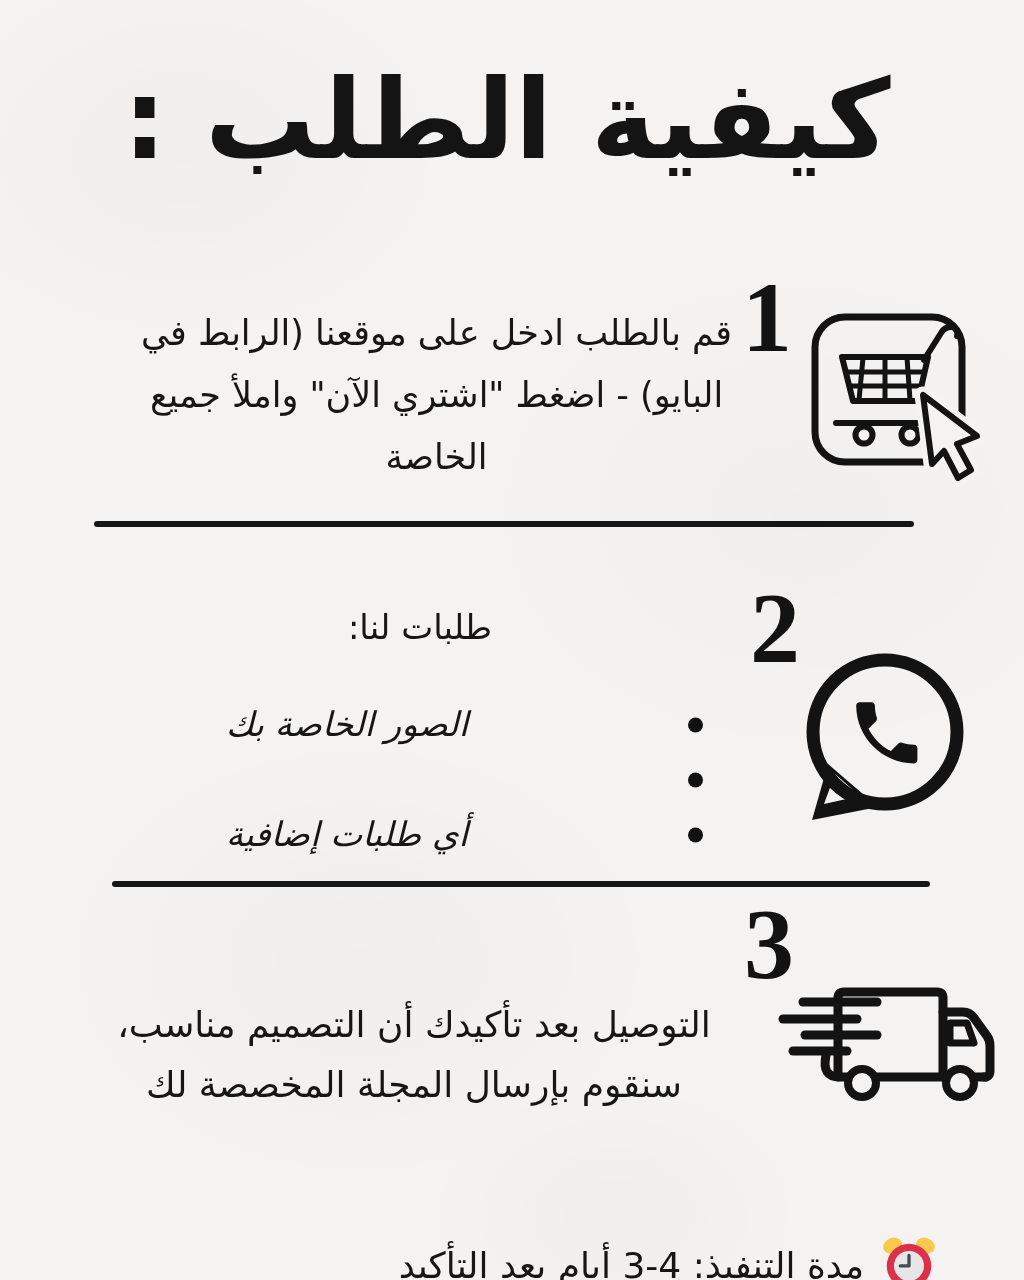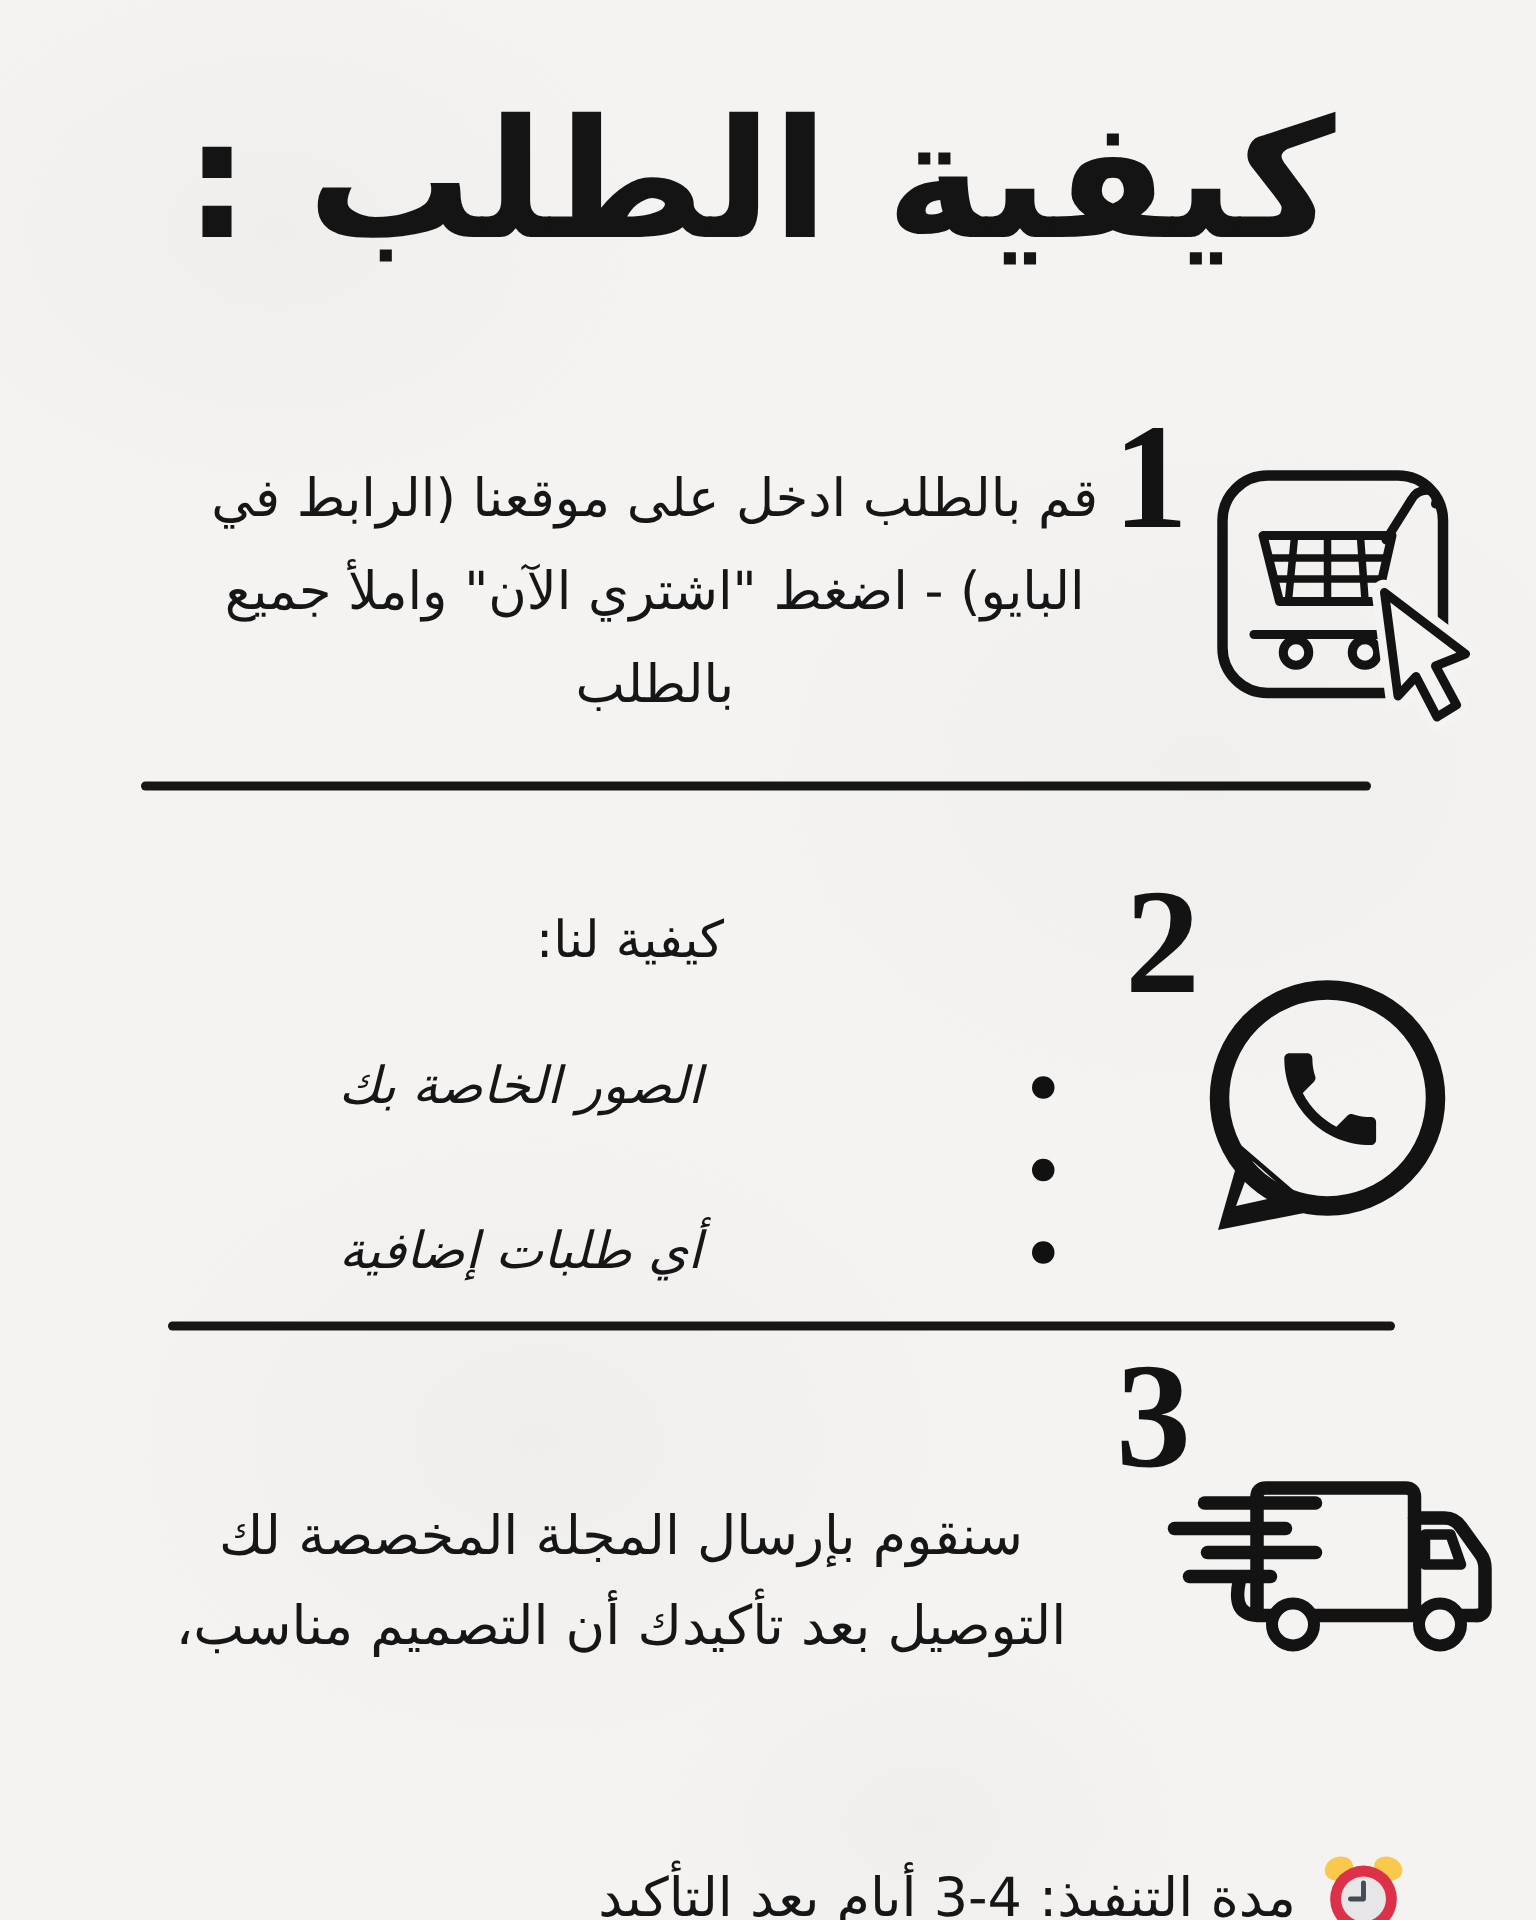--- a/index.html
+++ b/index.html
@@ -76,21 +76,21 @@
 <body>
 
 <div class="page">
 
   <div class="title arabic">كيفية الطلب :</div>
 
   <div class="step-number num-1">1</div>
   <div class="step-text step1-text">
     <div class="line">قم بالطلب ادخل على موقعنا (الرابط في</div>
     <div class="line">البايو) - اضغط "اشتري الآن" واملأ جميع</div>
-    <div class="line">بالطلب</div>
+    <div class="line">الخاصة</div>
   </div>
   <div class="icon-box cart-icon-box">
     <svg width="200" height="200" viewBox="0 0 200 200">
 
       <rect x="9" y="17" width="147" height="145" rx="30" fill="none" stroke="#131313" stroke-width="7"></rect>
 
       <path d="M30,123 L112,123" fill="none" stroke="#131313" stroke-width="6" stroke-linecap="round"></path>
 
       <path d="M36,57 L122,57 L112,101 L47,101 Z" fill="none" stroke="#131313" stroke-width="6" stroke-linejoin="round"></path>
       <path d="M57,58 L53,100 M79,58 L79,100 M101,58 L104,100 M40,72 L118,72 M43,86 L115,86" fill="none" stroke="#131313" stroke-width="5"></path>
@@ -101,21 +101,21 @@
 
       <path d="M117,95 L126,164 L138,151 L152,178 L165,170 L151,144 L171,136 Z" fill="#f4f3f1" stroke="#f4f3f1" stroke-width="17" stroke-linejoin="round"></path>
       <path d="M117,95 L126,164 L138,151 L152,178 L165,170 L151,144 L171,136 Z" fill="#f4f3f1" stroke="#131313" stroke-width="6" stroke-linejoin="round"></path>
     </svg>
   </div>
 
   <div class="divider divider-1"></div>
 
   <div class="step-number num-2">2</div>
   <div class="step-text step2-text">
-    <div class="line">كيفية لنا:</div>
+    <div class="line">طلبات لنا:</div>
   </div>
   <div class="bullets">
     <div class="bullet-item">
       <span class="bullet-dot"></span>
       <span class="bullet-text">الصور الخاصة بك</span>
     </div>
     <div class="bullet-item">
       <span class="bullet-dot"></span>
     </div>
     <div class="bullet-item">
@@ -156,22 +156,22 @@
         <path d="M165,27 L185,27 Q192,27 196,33 L209,51 Q212,55 212,61 L212,86 Q212,92 206,92"></path>
       </g>
 
       <path d="M172,38 L189,38 L196,58 L172,58 Z" fill="none" stroke="#131313" stroke-width="7" stroke-linejoin="round"></path>
 
       <circle cx="84" cy="98" r="14" fill="#f4f3f1" stroke="#131313" stroke-width="8"></circle>
       <circle cx="182" cy="98" r="14" fill="#f4f3f1" stroke="#131313" stroke-width="8"></circle>
     </svg>
   </div>
   <div class="step-text step3-text">
+    <div class="line">التوصيل بعد تأكيدك أن التصميم مناسب،</div>
     <div class="line">سنقوم بإرسال المجلة المخصصة لك</div>
-    <div class="line">التوصيل بعد تأكيدك أن التصميم مناسب،</div>
   </div>
 
   <div class="footer">
     <span class="clock-box">
       <svg width="62" height="58" viewBox="0 0 64 60">
         <ellipse cx="15" cy="10" rx="10" ry="8" fill="#f9c94e" transform="rotate(-22 15 10)"></ellipse>
         <ellipse cx="49" cy="10" rx="10" ry="8" fill="#f9c94e" transform="rotate(22 49 10)"></ellipse>
         <circle cx="12" cy="51" r="5.5" fill="#f9c94e"></circle>
         <circle cx="52" cy="51" r="5.5" fill="#f9c94e"></circle>
         <circle cx="32" cy="31" r="23" fill="#dd3049"></circle>

